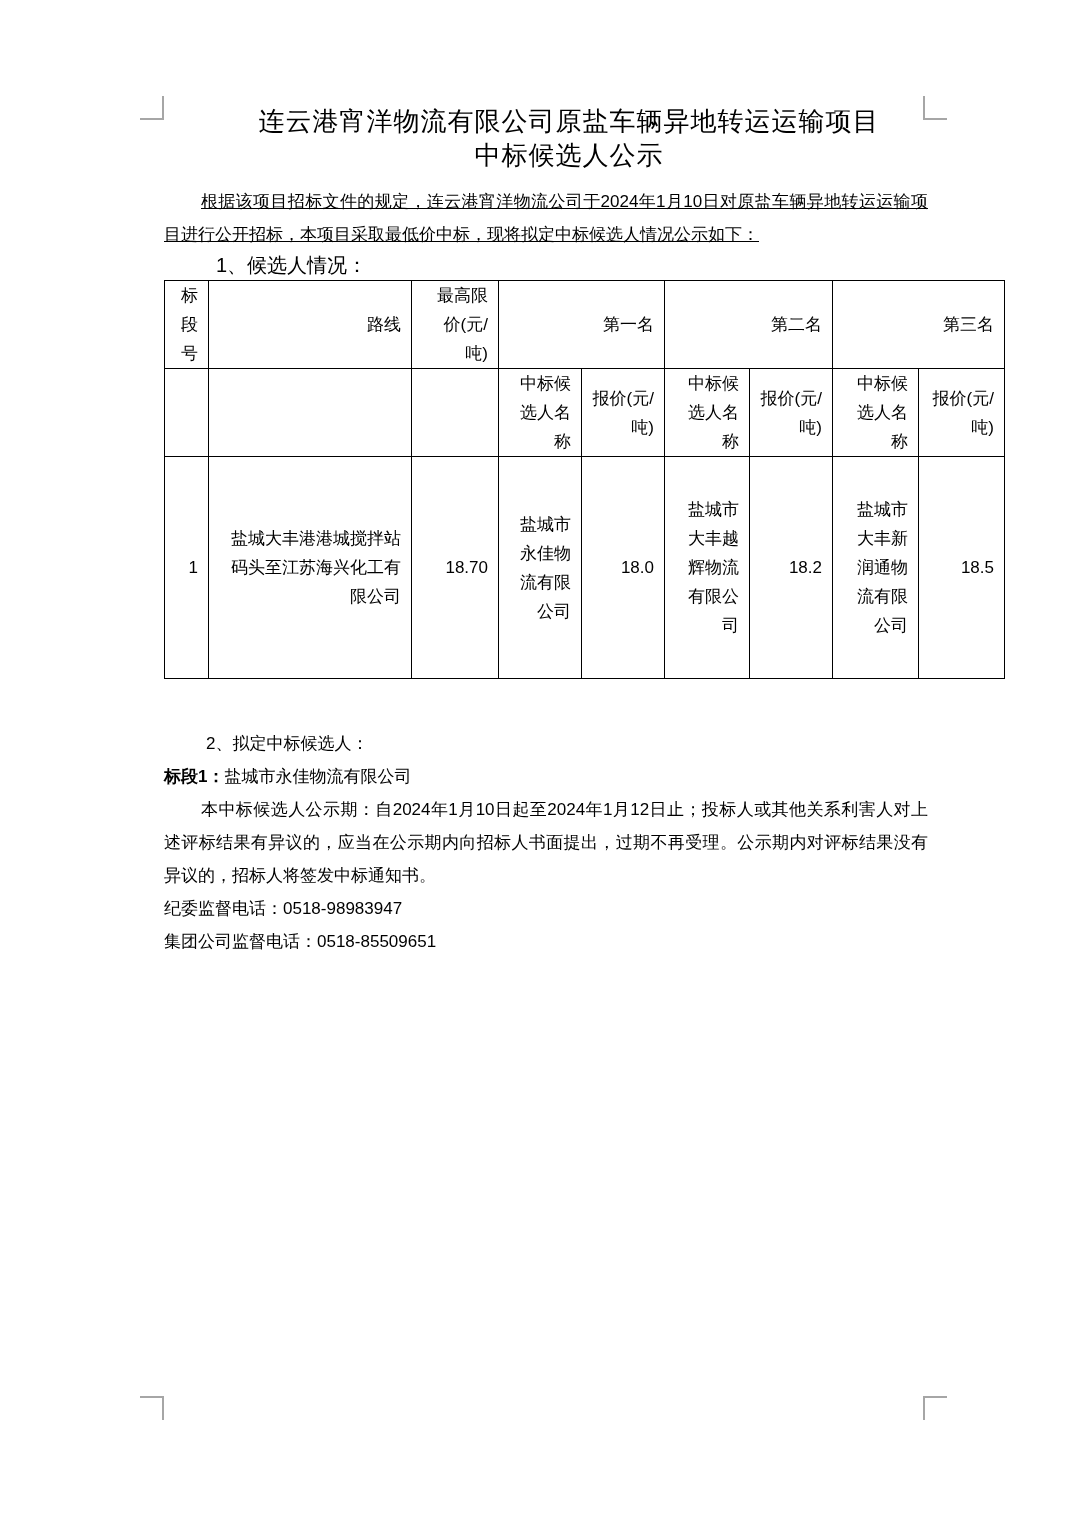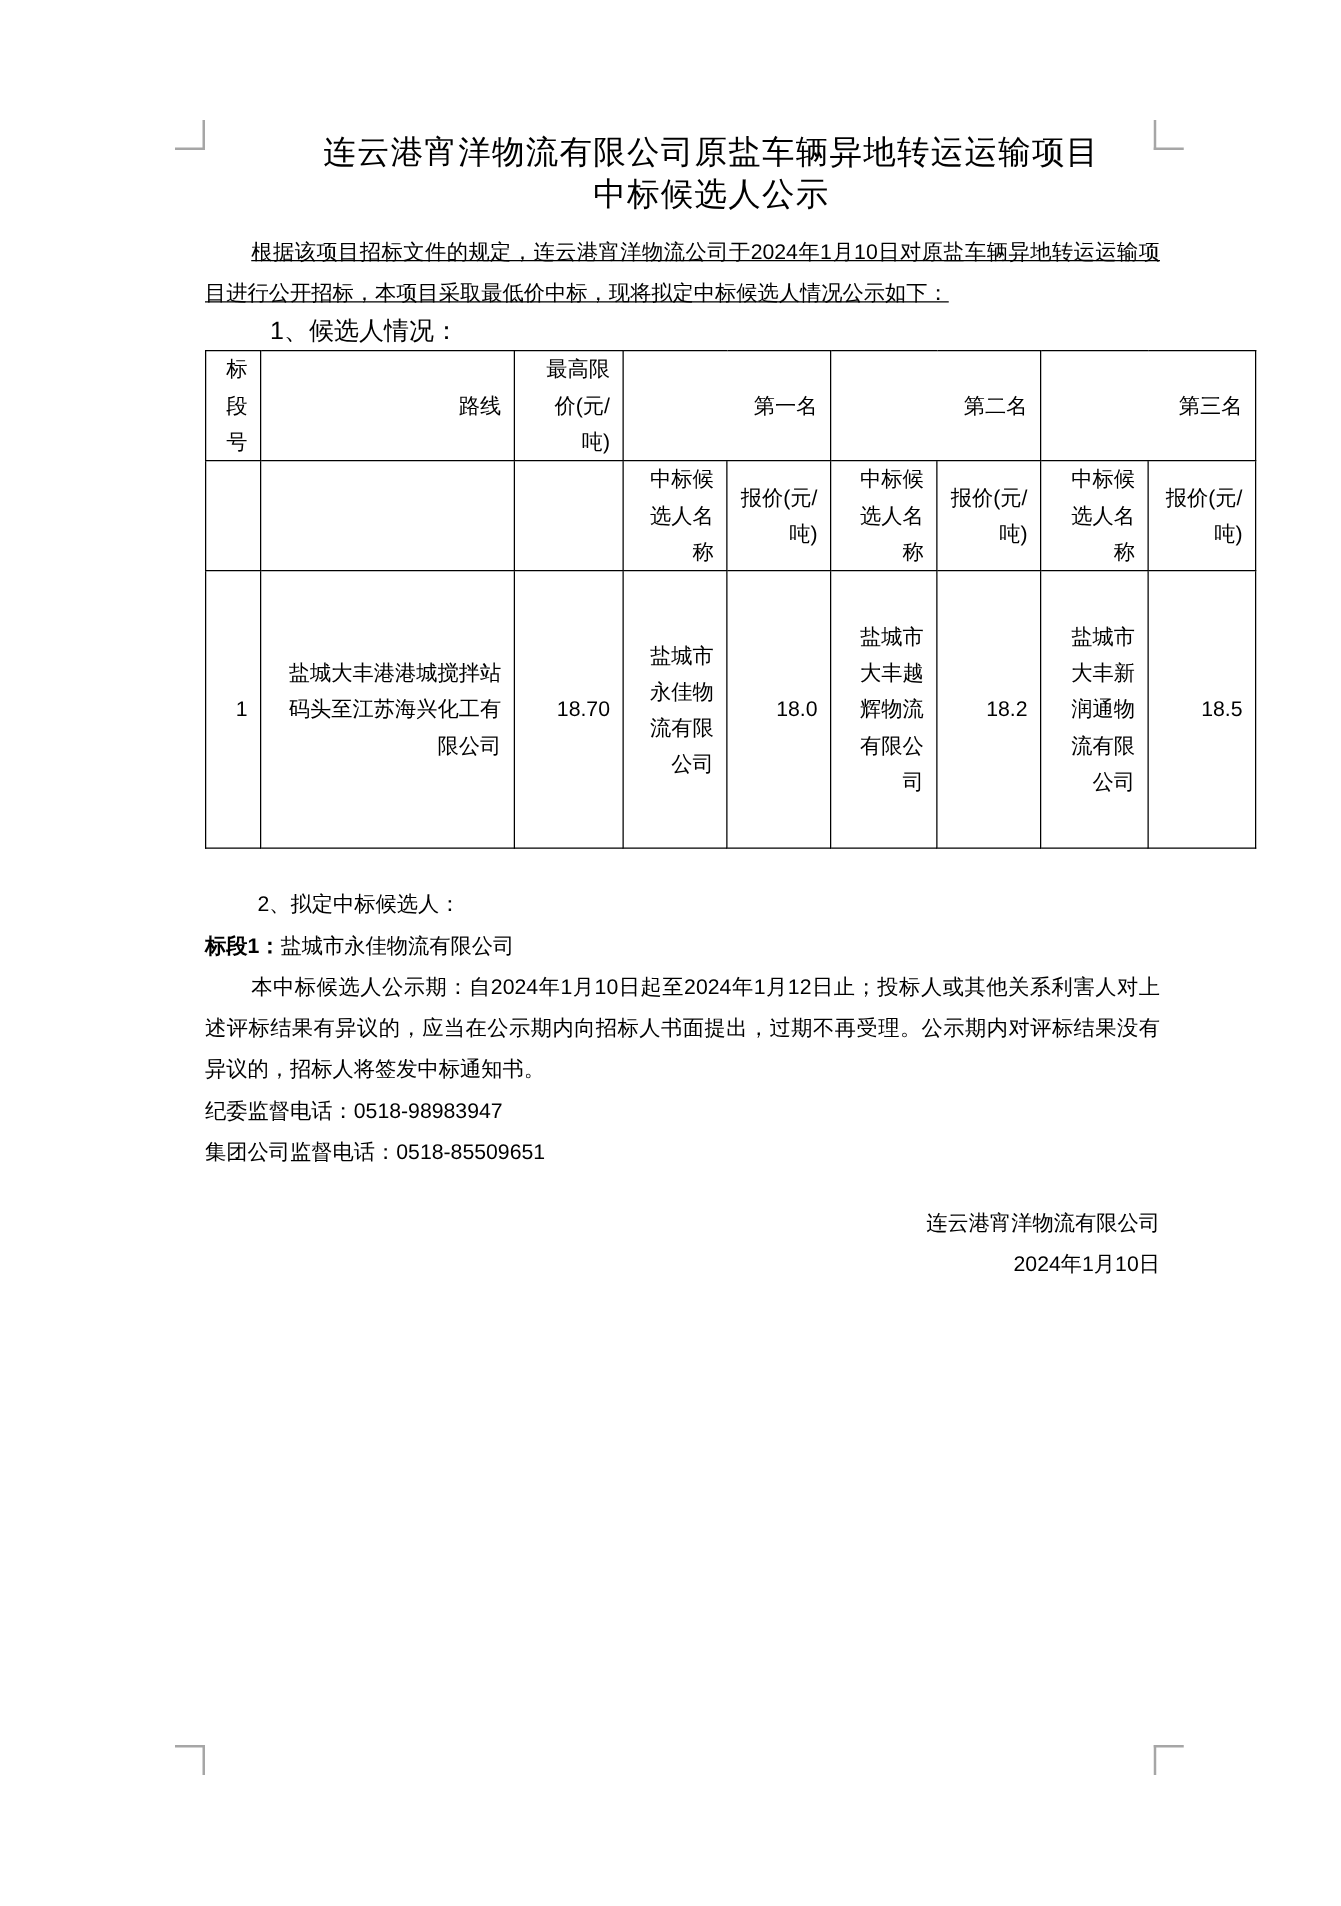--- a/index.html
+++ b/index.html
@@ -24,21 +24,21 @@
     text-align: center; font-weight: normal;
     font-size: 26px; line-height: 34px;
     letter-spacing: 1px;
   }
   .para {
     font-size: 17px; line-height: 33px;
     text-align: justify;
   }
   .intro { margin-top: 13px; text-indent: 37px; text-decoration: underline; }
   .sec-label { padding-left: 52px; font-size: 20px; line-height: 24px; margin-top: 2px; }
-  .sec2-label { padding-left: 42px; font-size: 17px; line-height: 33px; margin-top: 28px; }
+  .sec2-label { padding-left: 42px; font-size: 17px; line-height: 33px; margin-top: 48px; }
 
   table.cands {
     width: 840px; table-layout: fixed;
     border-collapse: collapse; margin-top: 3px;
   }
   table.cands td {
     border: 1.5px solid #000000;
     text-align: right; vertical-align: middle;
     font-size: 17px; line-height: 29px;
     padding: 0 10px;
@@ -125,18 +125,14 @@
 
   <div class="sec2-label">2、拟定中标候选人：</div>
 
   <p class="award-line"><b>标段1：</b><span>盐城市永佳物流有限公司</span></p>
 
   <p class="para notice" style="text-indent:37px;">本中标候选人公示期：自2024年1月10日起至2024年1月12日止；投标人或其他关系利害人对上述评标结果有异议的，应当在公示期内向招标人书面提出，过期不再受理。公示期内对评标结果没有异议的，招标人将签发中标通知书。</p>
 
   <div class="phone">纪委监督电话：0518-98983947</div>
   <div class="phone">集团公司监督电话：0518-85509651</div>
 
-  <div class="signature">
-    <div>连云港宵洋物流有限公司</div>
-    <div>2024年1月10日</div>
-  </div>
 
 </div>
 
 </body></html>

